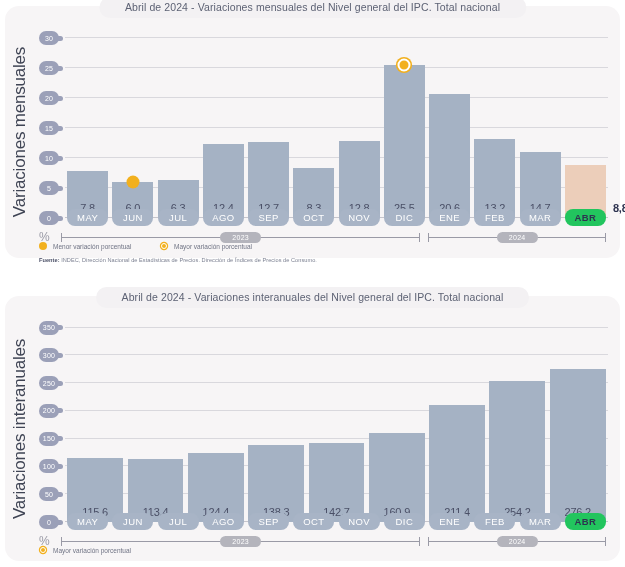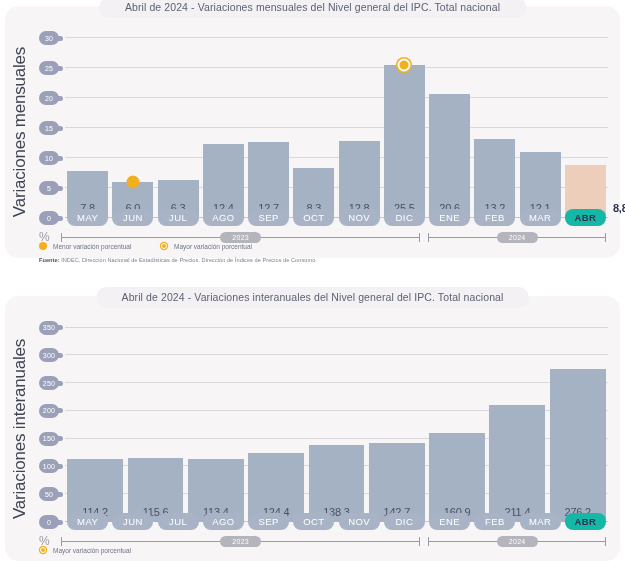--- a/index.html
+++ b/index.html
@@ -185,21 +185,21 @@
     background: #a8b4c6;
     color: #ffffff;
     border-radius: 8px;
     font-size: 9.5px;
     display: flex;
     align-items: center;
     justify-content: center;
     letter-spacing: 0.4px;
   }
   .month.highlight {
-    background: #14b8a6;
+    background: #22c55e;
     color: #2e3350;
     font-weight: bold;
   }
 
   
   .yearrow {
     position: absolute;
     left: 34px;
     right: 12px;
     height: 14px;
@@ -395,21 +395,21 @@
               <div class="barvalue">20,6</div>
             </div>
           </div>
           <div class="barcol">
             <div class="bar" style="height: 42.5806%;">
               <div class="barvalue">13,2</div>
             </div>
           </div>
           <div class="barcol">
             <div class="bar" style="height: 35.4839%;">
-              <div class="barvalue">12,1</div>
+              <div class="barvalue">14,7</div>
             </div>
           </div>
           <div class="barcol">
             <div class="bar highlight" style="height: 28.3871%;">
               <div class="barvalue strong">8,8</div>
             </div>
           </div>
         </div>
     </div>
 
@@ -499,25 +499,20 @@
             <div class="nub"></div>
           </div>
           <div class="gridline" style="bottom: 97.2222%;"></div>
           <div class="ytick" style="bottom: 97.2222%; top: auto; transform: translateY(50%);">
             <div class="pill">350</div>
             <div class="nub"></div>
           </div>
         </div>
       <div class="bars" id="bars-yearly">
           <div class="barcol">
-            <div class="bar" style="height: 31.7222%;">
-              <div class="barvalue">114,2</div>
-            </div>
-          </div>
-          <div class="barcol">
             <div class="bar" style="height: 32.1111%;">
               <div class="barvalue">115,6</div>
             </div>
           </div>
           <div class="barcol">
             <div class="bar" style="height: 31.5%;">
               <div class="barvalue">113,4</div>
             </div>
           </div>
           <div class="barcol">
@@ -536,20 +531,25 @@
             </div>
           </div>
           <div class="barcol">
             <div class="bar" style="height: 44.6944%;">
               <div class="barvalue">160,9</div>
             </div>
           </div>
           <div class="barcol">
             <div class="bar" style="height: 58.7222%;">
               <div class="barvalue">211,4</div>
+            </div>
+          </div>
+          <div class="barcol">
+            <div class="bar" style="height: 70.6111%;">
+              <div class="barvalue">254,2</div>
             </div>
           </div>
           <div class="barcol">
             <div class="bar" style="height: 76.7222%; padding-left: 11px;">
               <div class="barvalue">276,2</div>
             </div>
           </div>
         </div>
     </div>
 

